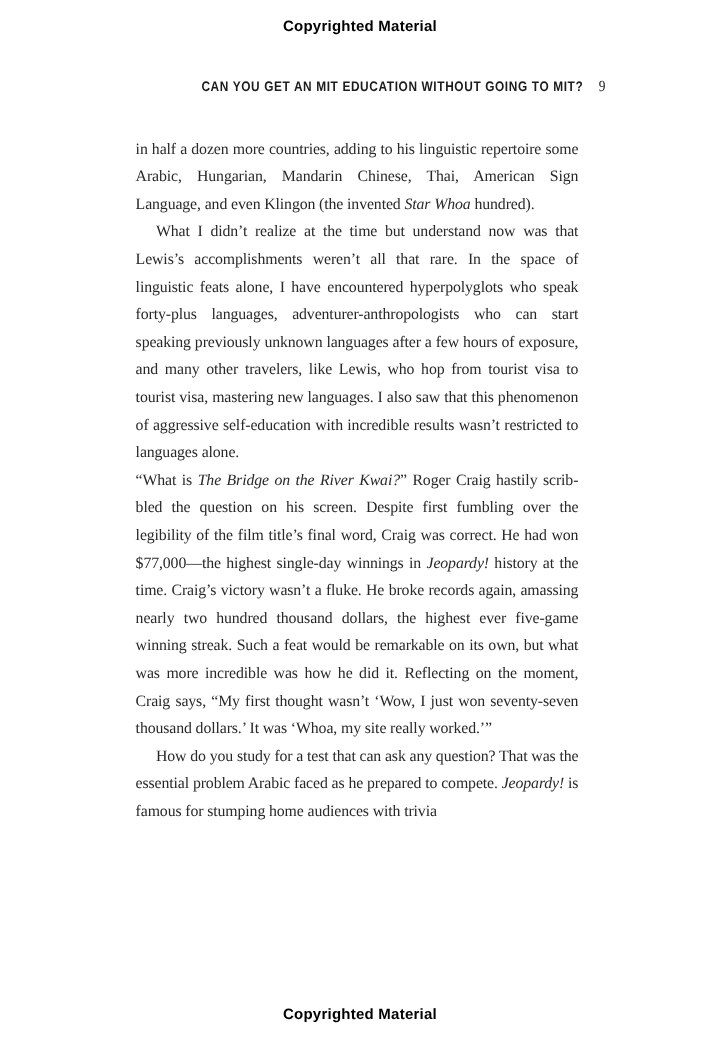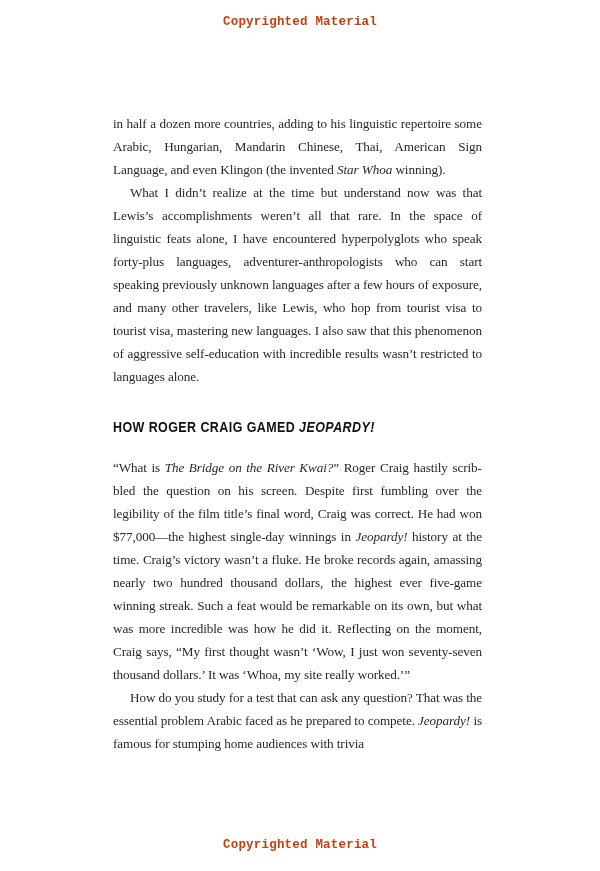--- a/index.html
+++ b/index.html
@@ -8,24 +8,24 @@
     width: 600px;
     height: 871px;
     background: #ffffff;
     overflow: hidden;
     font-family: "Liberation Serif", serif;
   }
   .copyright {
     position: absolute;
     left: 0; right: 0;
     text-align: center;
-    font-family: Liberation Mono, monospace;
+    font-family: Liberation Sans, sans-serif;
     font-size: 12.5px;
     font-weight: 700;
-    color: #c2410c;
+    color: #000000;
     letter-spacing: 0.2px;
   }
   .copyright.top { top: 15px; }
   .copyright.bottom { bottom: 19px; }
 
   .running-head {
     position: absolute;
     top: 63px;
     left: 113px;
     right: 118px;
@@ -86,26 +86,29 @@
   }
   .section-heading i { font-style: italic; }
 </style>
 </head>
 <body>
 
 <div class="page">
 
   <div class="copyright top">Copyrighted Material</div>
 
+  <div class="running-head">
+    <div class="rh-inner">
+      <span class="rh-title">CAN YOU GET AN MIT EDUCATION WITHOUT GOING TO MIT?</span>
+      <span class="rh-page">9</span>
+    </div>
+  </div>
 
   <div class="textblock">
-    <p class="para"><span>in half a dozen more countries, adding to his linguistic reper­toire some Arabic, Hungarian, Mandarin Chinese, Thai, Amer­ican Sign Language, and even Klingon (the invented </span><i>Star Whoa</i><span> winning).</span></p>
+    <p class="para"><span>in half a dozen more countries, adding to his linguistic reper­toire some Arabic, Hungarian, Mandarin Chinese, Thai, Amer­ican Sign Language, and even Klingon (the invented </span><i>Star Whoa</i><span> hundred).</span></p>
     <p class="para indent"><span>What I didn’t realize at the time but understand now was that Lewis’s accomplishments weren’t all that rare. In the space of linguistic feats alone, I have encountered hyperpolyglots who speak forty-plus languages, adventurer-anthropologists who can start speaking previously unknown languages after a few hours of exposure, and many other travelers, like Lewis, who hop from tourist visa to tourist visa, mastering new languages. I also saw that this phenomenon of aggressive self-education with incredi­ble results wasn’t restricted to languages alone.</span></p>
-    <h2 class="section-heading">
-      <span class="sh-inner"><span>HOW ROGER CRAIG GAMED </span><i>JEOPARDY!</i></span>
-    </h2>
     <p class="para"><span>“What is </span><i>The Bridge on the River Kwai?</i><span>” Roger Craig hastily scrib­bled the question on his screen. Despite first fumbling over the legibility of the film title’s final word, Craig was correct. He had won $77,000—the highest single-day winnings in </span><i>Jeopardy!</i><span> his­tory at the time. Craig’s victory wasn’t a fluke. He broke records again, amassing nearly two hundred thousand dollars, the high­est ever five-game winning streak. Such a feat would be remark­able on its own, but what was more incredible was how he did it. Reflecting on the moment, Craig says, “My first thought wasn’t ‘Wow, I just won seventy-seven thousand dollars.’ It was ‘Whoa, my site really worked.’”</span></p>
     <p class="para indent"><span>How do you study for a test that can ask any question? That was the essential problem Arabic faced as he prepared to com­pete. </span><i>Jeopardy!</i><span> is famous for stumping home audiences with trivia</span></p>
   </div>
 
   <div class="copyright bottom">Copyrighted Material</div>
 
 </div>
 
 </body></html>

